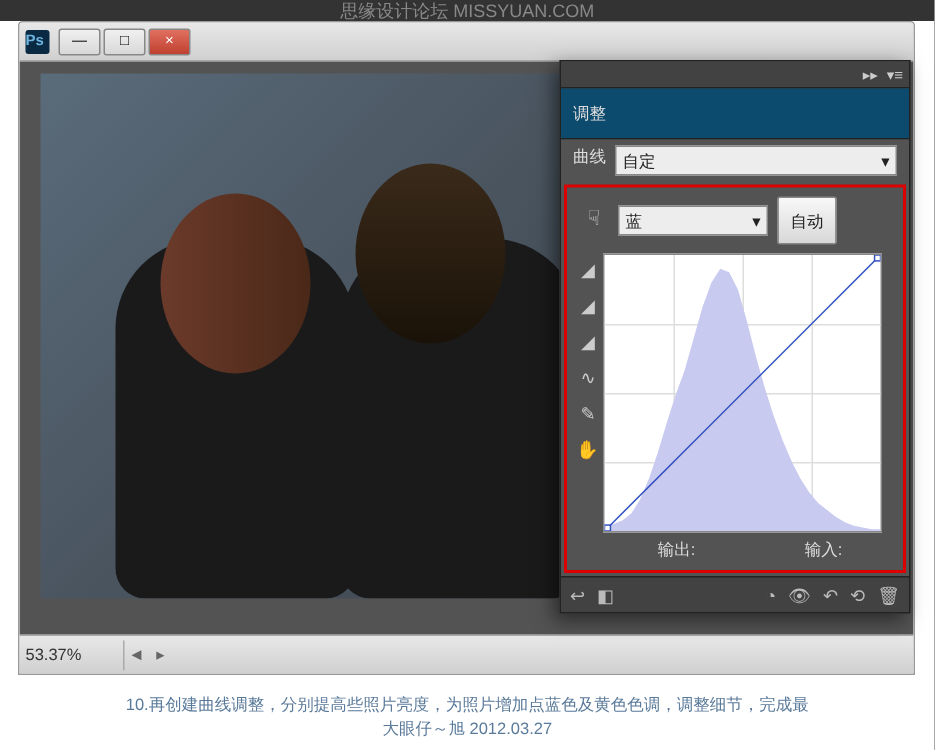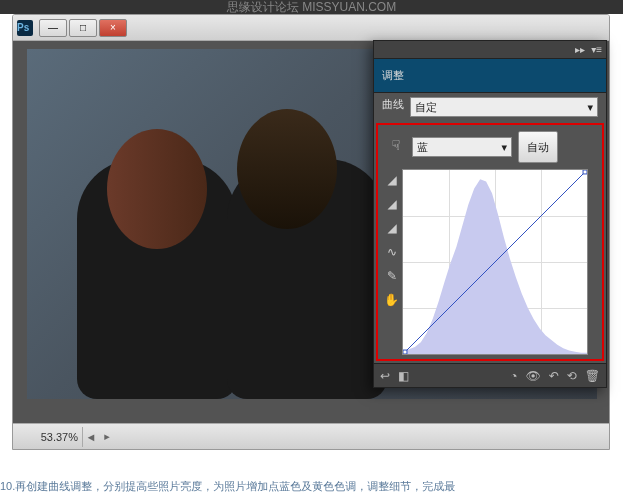--- a/index.html
+++ b/index.html
@@ -15,21 +15,21 @@
 .canvas-area{position:relative;height:382px;background:#535353}
 .photo{position:absolute;top:8px;left:14px;width:570px;height:350px;background:linear-gradient(135deg,#5a6b7a 0%,#4a5560 40%,#3a4048 100%);overflow:hidden}
 .figure{position:absolute;width:160px;height:240px;background:#1a1a1a;border-radius:60px 60px 20px 20px}
 .fig1{left:50px;bottom:0}
 .fig2{left:200px;bottom:0}
 .head{position:absolute;width:100px;height:120px;border-radius:50%}
 .h1{left:80px;top:80px;background:linear-gradient(90deg,#6b3a2a,#4a2818)}
 .h2{left:210px;top:60px;background:linear-gradient(180deg,#3a2a1a,#1a1208)}
 .wm{position:absolute;bottom:30px;right:50px;color:#fff;font-size:20px;font-style:italic;text-shadow:0 0 4px rgba(0,0,0,.6)}
 .status{height:26px;background:linear-gradient(#e8e8e8,#d0d0d0);border-top:1px solid #aaa;display:flex;align-items:center;font-size:11px;color:#333}
-.zoom{width:70px;text-align:right;border-right:1px solid #aaa;padding:4px}
+.zoom{width:70px;text-align:left;border-right:1px solid #aaa;padding:4px}
 .sb-arrow{width:16px;text-align:center;color:#666}
 .docinfo{padding:0 8px}
 .panel{position:absolute;top:40px;right:16px;width:234px;background:#535353;border:1px solid #222;box-shadow:-4px 4px 12px rgba(0,0,0,.5)}
 .panel-head{height:18px;background:#424242;border-bottom:1px solid #222;display:flex;justify-content:flex-end;align-items:center;padding:0 4px;gap:6px}
 .ph-icon{color:#ccc;font-size:10px;cursor:pointer}
 .panel-tab{height:34px;background:#0c4a6e;display:flex;align-items:center;padding:0 8px;font-size:11px;color:#ddd;border-bottom:1px solid #222}
 .panel-row{background:#535353;padding:4px 8px;display:flex;align-items:flex-start;gap:6px;font-size:11px;color:#ddd}
 .sel{height:20px;background:#ededed;border:1px solid #888;font-size:11px;padding:0 4px;display:flex;align-items:center;justify-content:space-between;color:#222}
 .sel.wide{flex:1}
 .red-box{border:2px solid #d00;margin:2px;padding:4px}
@@ -42,21 +42,21 @@
 .lt-ic{width:16px;height:16px;color:#ccc;font-size:12px;text-align:center}
 .curve-box{width:186px;height:186px;background:#fff;position:relative;border:1px solid #888}
 .grid-v,.grid-h{position:absolute;background:#ddd}
 .grid-v{width:1px;height:100%}
 .grid-h{height:1px;width:100%}
 .histo{position:absolute;bottom:0;left:0;width:100%;height:100%}
 .curve-line{position:absolute;top:0;left:0;width:100%;height:100%}
 .io-row{display:flex;justify-content:space-around;font-size:11px;color:#ddd;padding:4px 0 2px 20px}
 .panel-foot{height:24px;background:#424242;border-top:1px solid #222;display:flex;align-items:center;padding:0 6px;gap:8px}
 .pf-ic{color:#bbb;font-size:12px}
-.caption{position:absolute;bottom:6px;left:0;width:100%;text-align:left;font-size:11px;color:#5a7a9a;line-height:16px}
+.caption{position:absolute;bottom:6px;left:0;width:100%;text-align:center;font-size:11px;color:#5a7a9a;line-height:16px}
 </style>
 </head>
 <body>
 
 <div class="topbar">思缘设计论坛 MISSYUAN.COM</div>
 
 <div class="appwin">
   <div class="titlebar">
     <div class="ps-icon">Ps</div>
     <div class="winbtns">
@@ -127,29 +127,34 @@
             <polygon id="histo-poly" fill="#c8caef" stroke="none" points="0,186 0,183.644 6,181.288 12,178.932 18,174.22 24,164.796 30,150.66 36,132.99 42,112.96400000000001 48,94.116 54.00000000000001,77.62400000000002 60,56.420000000000016 66,35.21600000000001 72,18.724000000000018 78,9.300000000000011 84,11.656000000000006 90,23.436000000000007 96,44.639999999999986 101.99999999999999,68.2 108.00000000000001,89.40400000000001 114,108.252 120,124.744 125.99999999999999,138.88 132,150.66 138,160.084 144,167.152 150,171.864 156,176.576 162,180.11 168,182.466 174,183.644 180,184.822 186,184.822 186,186"></polygon>
           </svg>
         <svg class="curve-line" viewBox="0 0 186 186" preserveAspectRatio="none">
           <line x1="0" y1="186" x2="186" y2="0" stroke="#3050c0" stroke-width="1"></line>
           <rect x="0" y="182" width="4" height="4" fill="#fff" stroke="#3050c0"></rect>
           <rect x="182" y="0" width="4" height="4" fill="#fff" stroke="#3050c0"></rect>
         </svg>
       </div>
     </div>
 
+    <div class="io-row">
+      <span>输出:</span>
+      <span>输入:</span>
+    </div>
   </div>
 
   <div class="panel-foot">
     <span class="pf-ic">↩</span>
     <span class="pf-ic">◧</span>
     <span style="flex:1"></span>
     <span class="pf-ic">◔</span>
     <span class="pf-ic">👁</span>
     <span class="pf-ic">↶</span>
     <span class="pf-ic">⟲</span>
     <span class="pf-ic">🗑</span>
   </div>
 </div>
 
 <div class="caption">
   <div>10.再创建曲线调整，分别提高些照片亮度，为照片增加点蓝色及黄色色调，调整细节，完成最</div>
+  <div>大眼仔～旭  2012.03.27</div>
 </div>
 
 </body></html>

